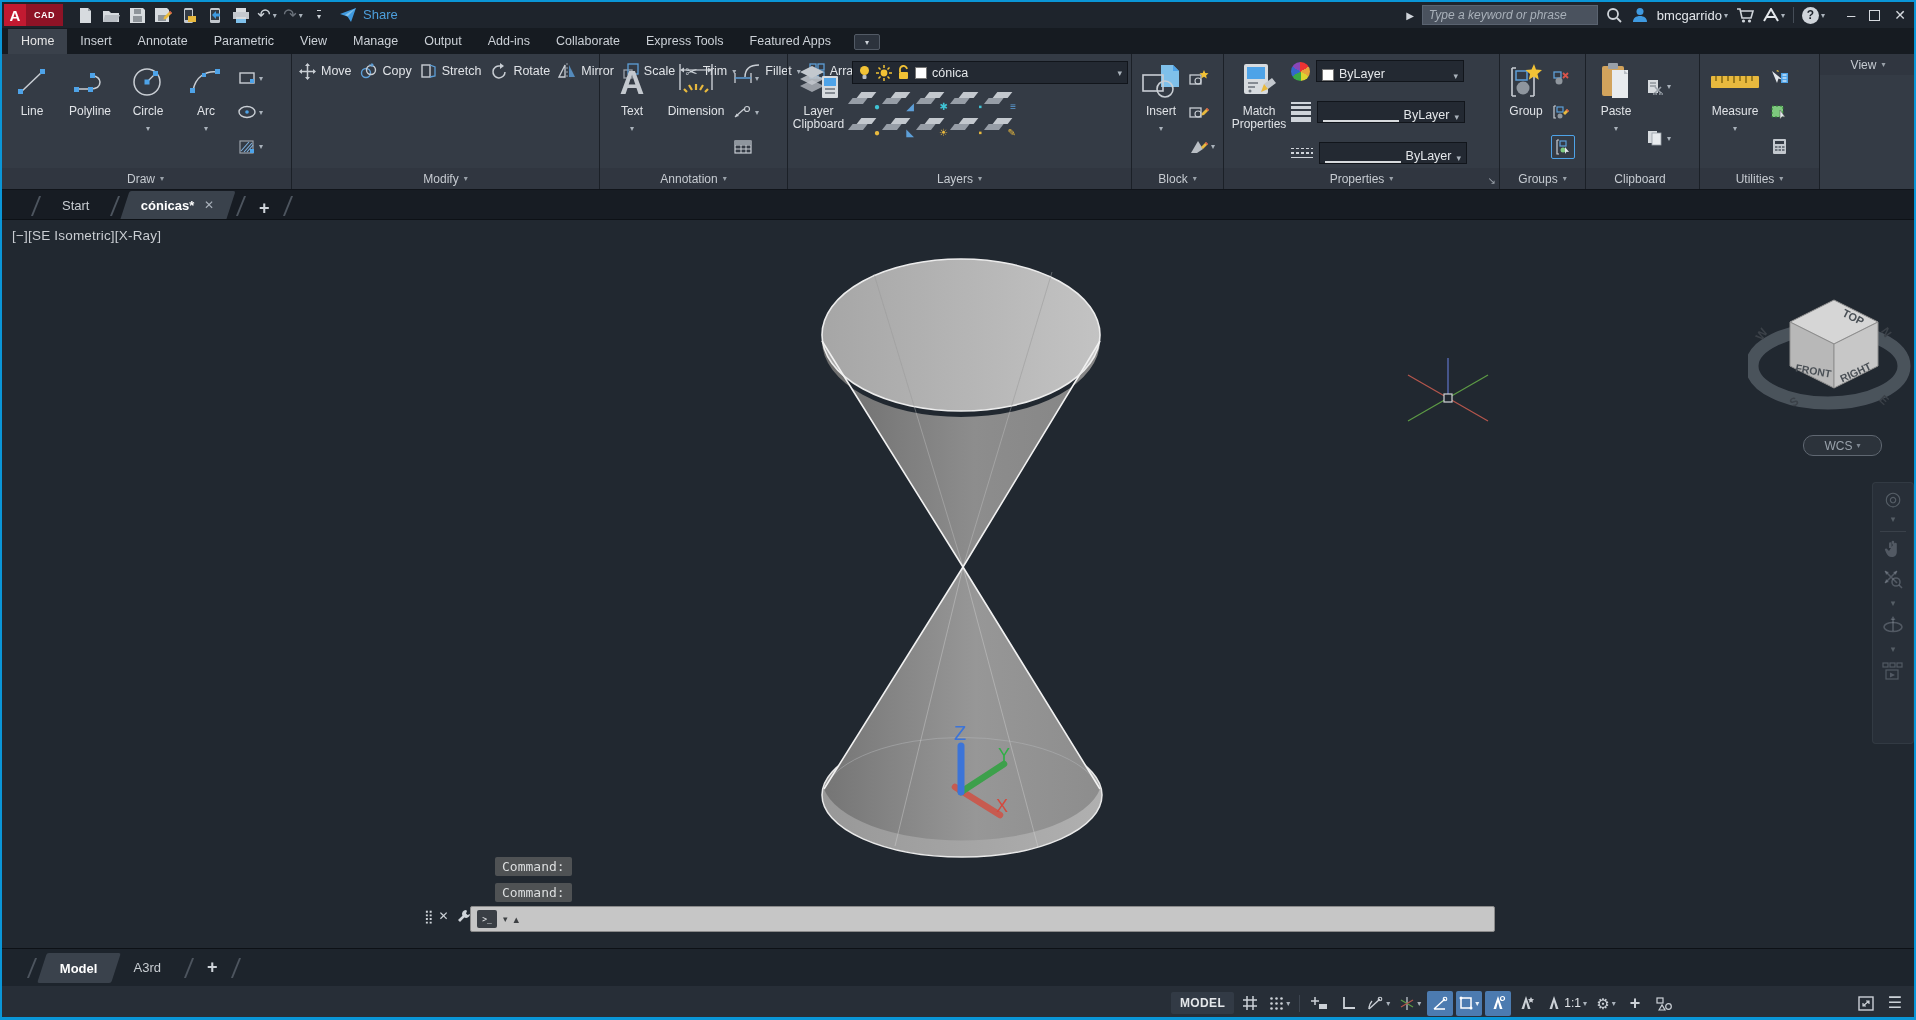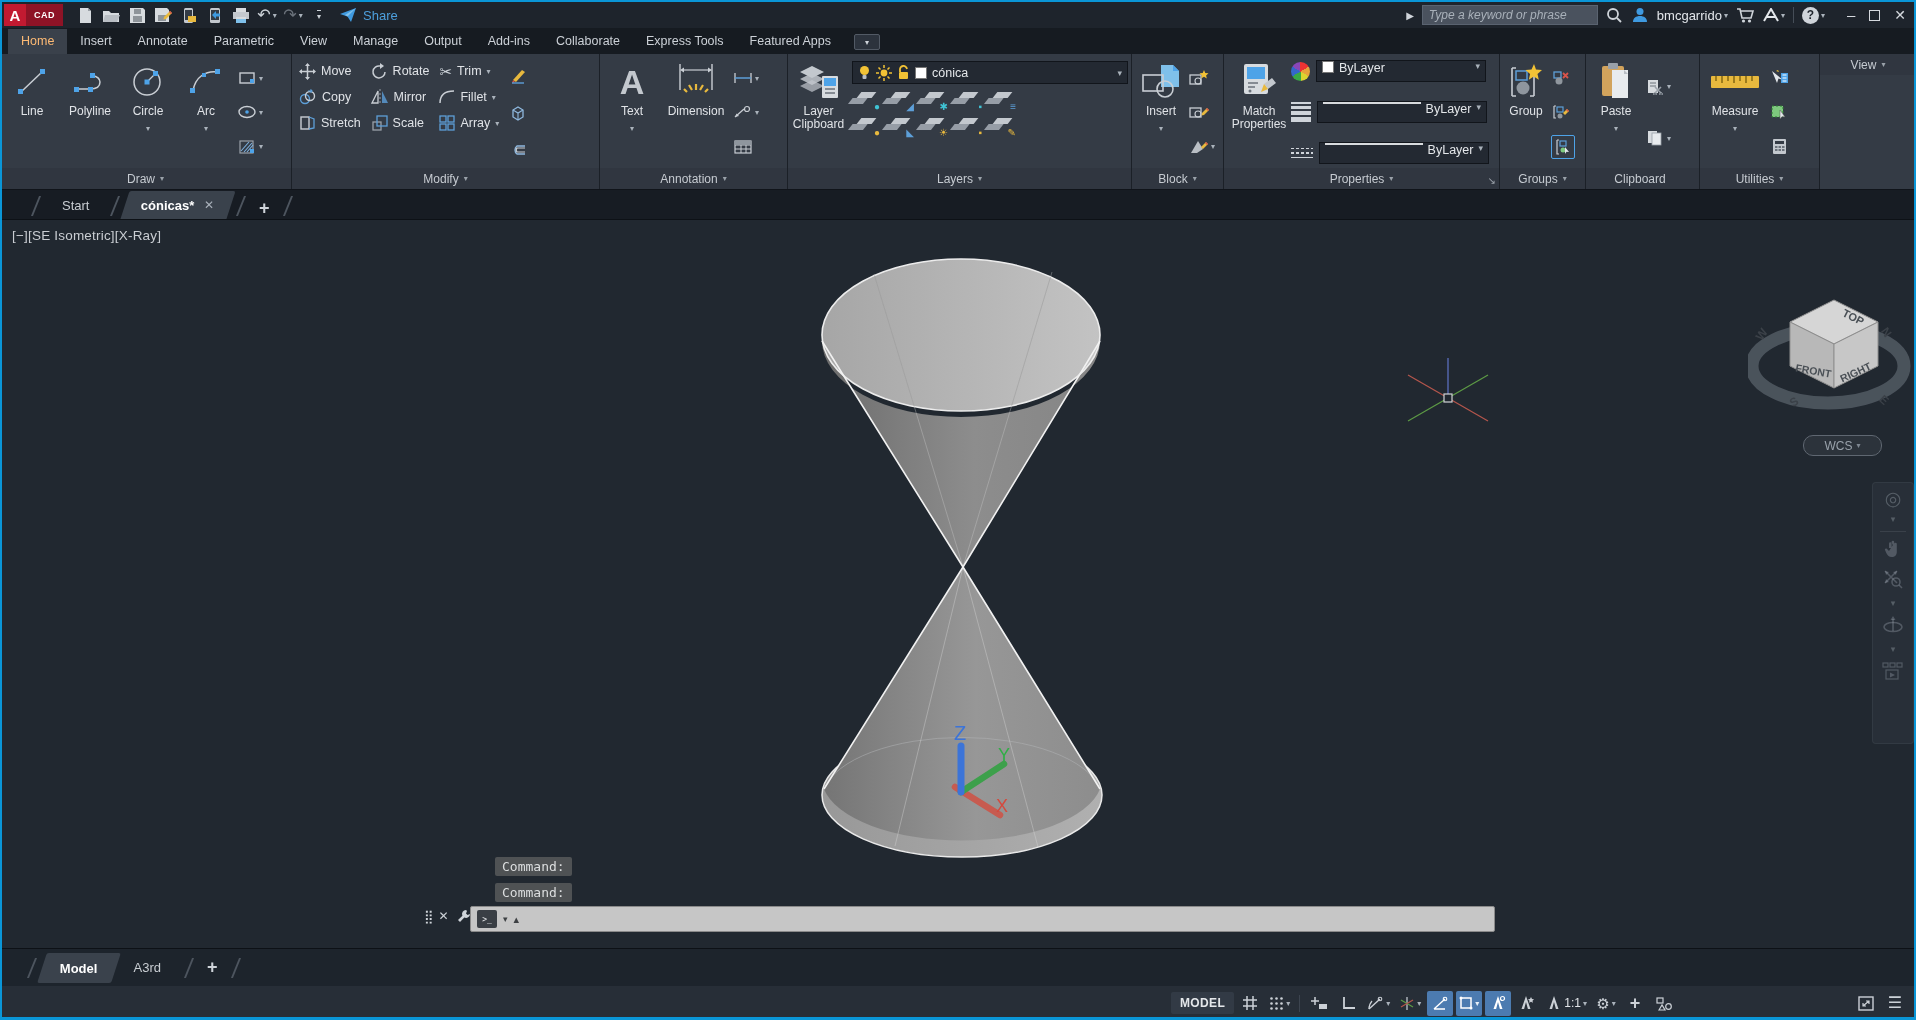--- a/index.html
+++ b/index.html
@@ -12,71 +12,71 @@
 #titlebar{height:28px;background:#1e242c;display:flex;align-items:center;padding:2px 6px 0 4px;flex:0 0 28px}
 .acad{display:flex;align-items:center;margin-right:10px}
 .acad .a{width:22px;height:22px;background:#c21a31;color:#fff;font-weight:bold;font-size:15px;display:flex;align-items:center;justify-content:center}
 .acad .cad{height:22px;background:#8e1326;color:#fff;font-weight:bold;font-size:9px;display:flex;align-items:center;padding:0 8px;letter-spacing:.5px}
 .qat{display:flex;align-items:center;gap:2px}
 .qbtn{width:24px;height:22px;display:flex;align-items:center;justify-content:center;border-radius:2px}
 .cds{display:inline-flex;align-items:center}
 .cds::after{content:"▾";font-size:8px;color:#aab2bb;margin-left:2px}
 .cds.lone::after{margin-left:0}
 .glyph{font-size:16px;color:#ccd2d8;line-height:1}
-.share{display:flex;align-items:center;gap:6px;color:#4d9fdc;font-size:13px;margin-left:8px}
+.share{display:flex;gap:6px;color:#4d9fdc;font-size:13px;margin-left:8px}
 .tcenter{position:absolute;left:0;right:0;top:5px;text-align:center;font-size:13px;color:#ccd1d7;pointer-events:none}
 .tright{margin-left:auto;display:flex;align-items:center;gap:8px;z-index:2}
 .searcharrow{color:#cfd4da;font-size:10px}
 #searchbox{width:176px;height:20px;background:#4a525e;border:1px solid #5a6370;color:#e8ebee;font-style:italic;font-size:12px;padding:0 6px;outline:none;font-family:"Liberation Sans",sans-serif}
 #searchbox::placeholder{color:#a9b1ba;font-style:italic}
 .uname{color:#e3e7eb;font-size:13px}
 .helpcirc{width:17px;height:17px;border-radius:50%;background:#cfd4da;color:#1e242c;font-weight:bold;font-size:12px;display:flex;align-items:center;justify-content:center}
 .winbtns{display:flex;align-items:center;gap:14px;margin-left:14px;margin-right:4px}
 .winbtns .mini{color:#d5d9de;font-size:15px;line-height:10px}
 .maxbox{width:11px;height:11px;border:1.5px solid #d5d9de}
 .xchar{font-size:14px;color:#d5d9de}
 .vsep{width:1px;height:16px;background:#454d57}
 
 #tabrow{height:26px;background:#161b21;display:flex;align-items:flex-end;padding-left:8px;flex:0 0 26px}
 .rtab{padding:5px 13px 6px;font-size:12.5px;color:#ccd1d7;cursor:pointer}
-.rtab.active{background:#3a414b;color:#fdba74}
+.rtab.active{background:#3a414b;color:#e5e5e5}
 .ribtoggle{width:26px;height:16px;margin:0 0 4px 10px;background:#2c333d;border:1px solid #525a65;border-radius:2px;display:flex;align-items:center;justify-content:center}
 .ribtoggle::after{content:"▾";font-size:8px;color:#cfd4da}
 
 #ribbon{height:136px;background:#343b45;display:flex;flex:0 0 136px;border-bottom:1px solid #10141a}
 .panel{display:flex;flex-direction:column;border-right:1px solid #1b2027;position:relative}
 .ptools{flex:1;display:flex;align-items:stretch;padding:3px 3px 0}
 .plabel{height:21px;display:flex;align-items:center;justify-content:center;color:#c6cbd1;font-size:12px;background:rgba(0,0,0,.07)}
 .plabel::after{content:"▾";font-size:8px;color:#9aa1a9;margin-left:5px}
 .plabel.nocaret::after{content:""}
 .bigbtn{width:58px;display:flex;flex-direction:column;align-items:center;padding-top:5px;cursor:pointer;border-radius:2px}
 .bigico{height:40px;display:flex;align-items:center;justify-content:center;margin-bottom:3px}
 .biglabel{font-size:12px;color:#e0e3e7;text-align:center;line-height:13px}
 .bigcaret{margin-top:2px}
 .bigcaret::after{content:"▾";font-size:8px;color:#aab2bb}
 .smallcol{display:flex;flex-direction:column;justify-content:space-around;padding:4px 2px}
 .srow{display:flex;align-items:center;gap:2px;height:24px;cursor:pointer}
 .sico{width:20px;height:20px;display:flex;align-items:center;justify-content:center}
 .modgrid{display:flex;gap:2px;padding-top:4px}
-.modcol{display:flex;flex-direction:column}
+.modcol{display:flex;}
 .modbtn{display:flex;align-items:center;gap:5px;height:26px;padding:0 4px;font-size:12.5px;color:#e0e3e7;cursor:pointer;border-radius:2px}
 .launcher{position:absolute;right:3px;bottom:3px;font-size:10px;color:#9aa1a9}
 .lcombo{width:276px;height:23px;background:#232932;border:1px solid #11151b;display:flex;align-items:center;gap:5px;padding:0 5px;margin:2px 0 4px}
 .lcombo .txt{color:#e4e7ea;font-size:12.5px;flex:1}
 .lcombo::after{content:"▾";font-size:9px;color:#aab2bb}
 .swatch{width:12px;height:12px;background:#fff;border:1px solid #777}
 .lrows{display:flex;flex-direction:column;gap:3px}
 .lrow{display:flex;gap:5px}
 .lico{width:29px;height:23px;position:relative;cursor:pointer}
 .lpar{position:absolute;left:7px;top:4px;width:15px;height:6px;background:#c3c8ce;transform:skewX(-38deg);box-shadow:-4px 6px 0 #969da6}
 .lacc{position:absolute;right:1px;bottom:-1px;font-size:10px;line-height:1}
 .cyan{color:#3fc3d4}.yellow{color:#e8b93e}.blue{color:#5d9fd8}
 .propcombos{display:flex;flex-direction:column;justify-content:space-between;padding:3px 0 4px}
 .prow{display:flex;align-items:center;gap:6px}
-.pcombo{width:170px;height:22px;background:#232932;border:1px solid #11151b;display:flex;align-items:flex-start;gap:5px;padding:0 5px}
+.pcombo{width:148px;height:22px;background:#232932;border:1px solid #11151b;display:flex;align-items:flex-end;gap:5px;padding:0 5px}
 .pcombo .txt{color:#e4e7ea;font-size:12.5px}
 .pcombo::after{content:"▾";font-size:9px;color:#aab2bb;margin-left:auto}
 .bline{height:2px;background:#d8dbde;flex:1}
 .colorwheel{width:19px;height:19px;border-radius:50%;background:conic-gradient(#e33 0 60deg,#e8a33a 60deg 120deg,#ddd32f 120deg 180deg,#3aa845 180deg 240deg,#3567c9 240deg 300deg,#8a46b8 300deg 360deg)}
 .lwico{display:flex;flex-direction:column;gap:2px;width:20px}
 .lwico i{display:block;background:#cfd4da;height:2px}
 .lwico i:nth-child(2){height:3px}.lwico i:nth-child(3){height:4px}.lwico i:nth-child(4){height:5px}
 .ltico{display:flex;flex-direction:column;gap:3px;width:22px}
 .ltico i{display:block;height:1.5px;background:#cfd4da}
 .ltico i.d{background:repeating-linear-gradient(90deg,#cfd4da 0 3px,transparent 3px 5px)}

